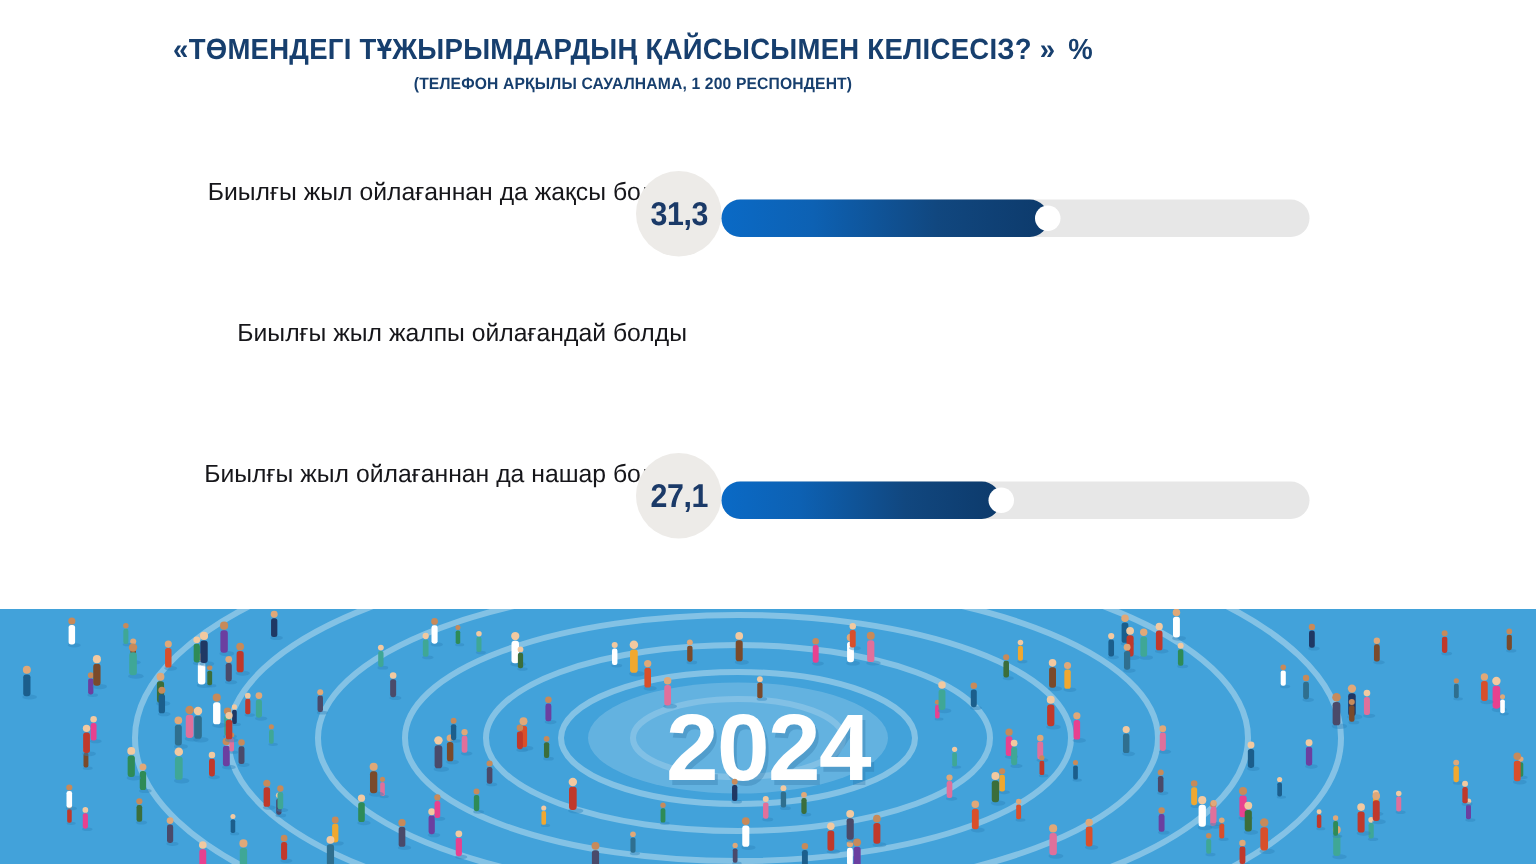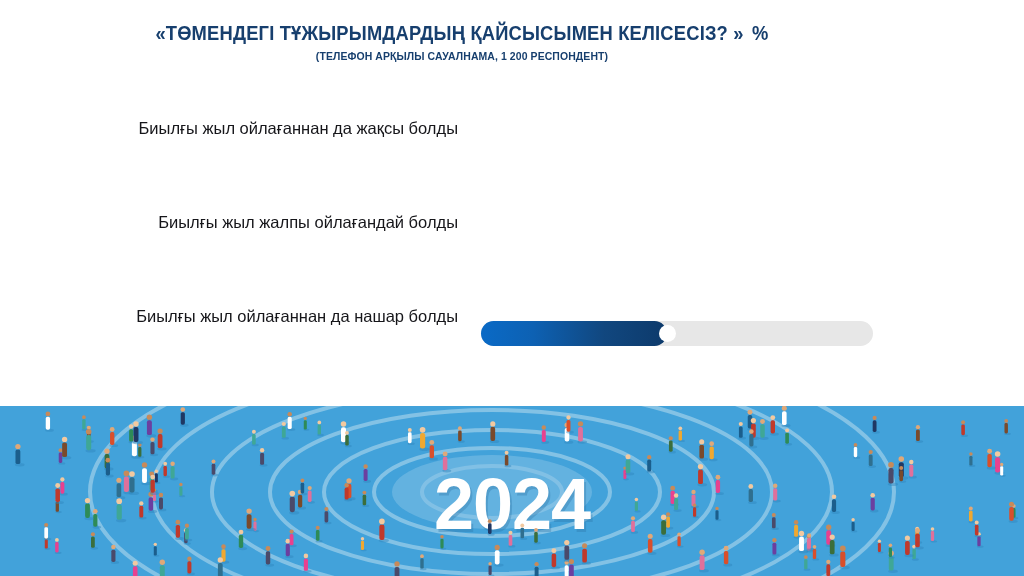--- a/index.html
+++ b/index.html
@@ -3,21 +3,21 @@
 <meta charset="utf-8">
 <style>
   html,body{margin:0;padding:0;}
   body{
     width:1024px;height:576px;overflow:hidden;background:#ffffff;
     font-family:"Liberation Sans", sans-serif;position:relative;
   }
   .slide{position:absolute;inset:0;}
 
   
-  .header{position:absolute;top:22px;left:0;width:844px;text-align:center;padding-left:40px;}
+  .header{position:absolute;top:22px;left:0;width:844px;text-align:center;}
   .title{
     font-size:19.5px;font-weight:bold;color:#173F6E;letter-spacing:.2px;
     line-height:1.15;white-space:nowrap;transform:scaleX(.94);
   }
   .title .pct{margin-left:9px;}
   .subtitle{
     margin-top:6px;font-size:11px;font-weight:bold;color:#173F6E;
     letter-spacing:.1px;white-space:nowrap;transform:scaleX(.95);
   }
 
@@ -51,53 +51,65 @@
   }
 
   
   .band{
     position:absolute;left:0;top:406px;width:1024px;height:170px;
     background:#42a2da;overflow:hidden;
   }
   .ripples{position:absolute;left:0;top:0;width:1024px;height:170px;}
   .year{
     position:absolute;left:0;top:62px;width:1024px;text-align:center;
-    font-size:72px;font-weight:bold;color:#ffffff;letter-spacing:-1px;
+    font-size:63px;font-weight:bold;color:#ffffff;letter-spacing:-1px;
     line-height:1;text-shadow:2px 3px 0 rgba(40,110,160,.30);
   }
   .crowd{position:absolute;left:0;top:0;width:1024px;height:170px;}
 </style>
 </head>
 <body>
 
 <div class="slide">
 
   <div class="header">
     <div class="title">
       <span>«ТӨМЕНДЕГІ ТҰЖЫРЫМДАРДЫҢ ҚАЙСЫСЫМЕН КЕЛІСЕСІЗ? »</span><span class="pct">%</span>
     </div>
     <div class="subtitle">(ТЕЛЕФОН АРҚЫЛЫ САУАЛНАМА, 1 200 РЕСПОНДЕНТ)</div>
   </div>
 
   <div class="rows">
 
     <div class="row">
       <div class="row-label">Биылғы жыл ойлағаннан да жақсы болды</div>
+      <div class="slider">
+        <div class="track">
+          <div class="fill" style="width: 55.5%;"></div>
+          <div class="knob" style="left: 55.5%;"></div>
+        </div>
+        <div class="bubble">
+          <span>31,3</span>
+        </div>
+      </div>
     </div>
 
     <div class="row">
       <div class="row-label">Биылғы жыл жалпы ойлағандай болды</div>
     </div>
 
     <div class="row">
       <div class="row-label">Биылғы жыл ойлағаннан да нашар болды</div>
       <div class="slider">
         <div class="track">
           <div class="fill" style="width: 47.5%;"></div>
           <div class="knob" style="left: 47.5%;"></div>
+        </div>
+        <div class="bubble">
+          <span>27,1</span>
         </div>
       </div>
     </div>
 
   </div>
 
   <div class="band">
     <svg class="ripples" viewBox="0 0 1024 170" preserveAspectRatio="none">
       <g fill="none" stroke="#8FC8E8" stroke-width="4" opacity="0.85">
         <ellipse cx="492" cy="86" rx="70" ry="26"></ellipse>

